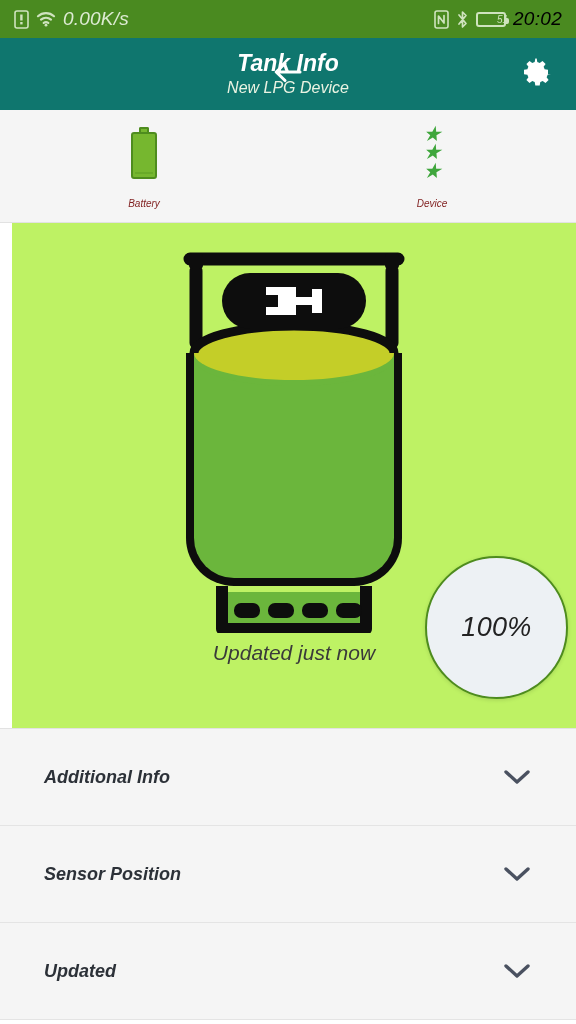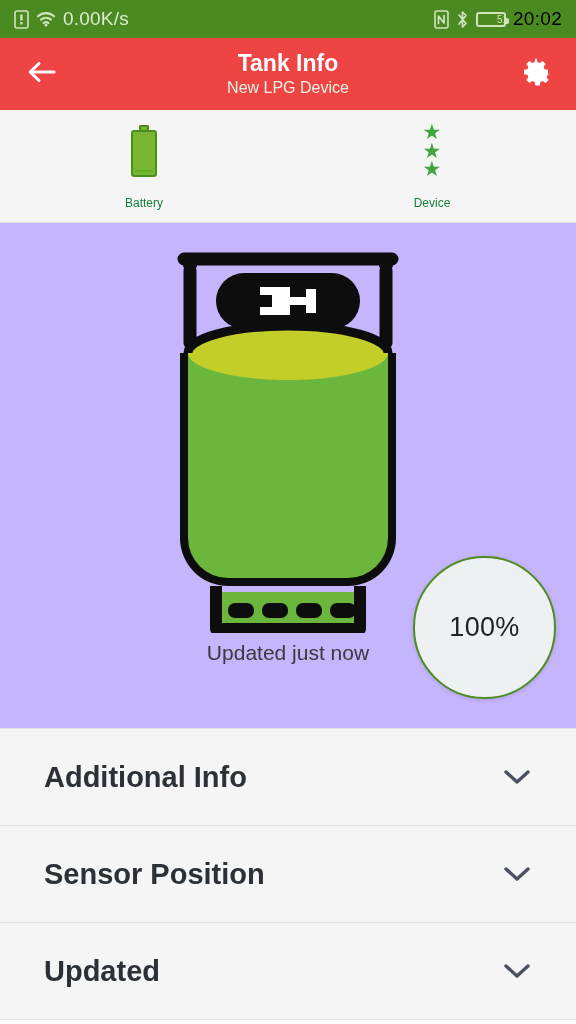--- a/index.html
+++ b/index.html
@@ -2,21 +2,21 @@
 <html><head>
 <meta charset="utf-8">
 <style>
   * { box-sizing: border-box; margin: 0; padding: 0; }
   html, body {
     width: 576px; height: 1024px;
     background: #ffffff;
     font-family: "Liberation Sans", sans-serif;
     overflow: hidden;
   }
-  #app { position: relative; width: 576px; height: 1024px; background:#fff; }
+  #app { position: relative; width: 576px; height: 1024px; background:#fff;font-style:italic; }
 
   
   .statusbar {
     height: 38px; background: #4A8A20;
     display: flex; align-items: center; justify-content: space-between;
     padding: 0 14px;
     color: #E3EFD8;
   }
   .sb-left, .sb-right { display: flex; align-items: center; gap: 7px; }
   .sb-text { font-size: 19px; letter-spacing: .2px; color:#DDEBD2; }
@@ -29,59 +29,60 @@
     position: relative; display:flex; align-items:center; justify-content:center;padding-left:23px;
   }
   .sb-batt::after {
     content:""; position:absolute; right:-5px; top:4px;
     width:3px; height:6px; background:#CFE3BE; border-radius:0 2px 2px 0;
   }
   .sb-batt span { font-size: 10px; color:#CFE3BE; font-family:"Liberation Sans",sans-serif; }
 
   
   .appbar {
-    height: 72px; background: #ef4444;
+    height: 72px; background: #0f766e;
     display: flex; align-items: center; position: relative;
     padding: 0 20px;
+    justify-content: center;
   }
   .appbar-back { width: 44px; height: 44px; display:flex; align-items:center; justify-content:center; cursor:pointer; }
   .appbar-titles {
     position: absolute; left: 0; right: 0; top: 0; bottom: 0;
     display:flex; flex-direction: column; align-items:center; justify-content:center;
     pointer-events:none;
   }
   .appbar-title { color:#fff; font-size: 23px; font-weight: bold; line-height: 1.1; }
   .appbar-sub { color:#EAF3E2; font-size: 16px; margin-top: 3px; }
   .appbar-gear { position:absolute; right: 18px; top:50%; transform: translateY(-50%);
                  width:44px; height:44px; display:flex; align-items:center; justify-content:center; cursor:pointer; }
 
   
   .indicators {
     height: 113px; background:#F5F5F5;
     border-bottom: 1px solid #E2E2E2;
     display:flex; align-items:center;
   }
   .ind { flex:1; display:flex; flex-direction:column; align-items:center; justify-content:center; cursor:pointer; }
   .ind-icon { height: 58px; display:flex; align-items:center; justify-content:center; }
-  .ind-label { font-size: 12px; color:#15803d; margin-top: 16px; }
+  .ind-label { font-size: 10px; color:#7f1d1d; margin-top: 16px; }
 
   
   .batt-glyph { position:relative; width:26px; height:52px; }
   .batt-nub { position:absolute; left:8px; top:0; width:10px; height:6px;
               background:#76B72F; border:2px solid #4E8C1E; border-bottom:none; border-radius:2px 2px 0 0;}
   .batt-body { position:absolute; left:0; top:5px; width:26px; height:47px;
                background:#76B72F; border:2px solid #4E8C1E; border-radius:3px; }
   .batt-body::after { content:""; position:absolute; left:2px; right:2px; bottom:3px; height:2px; background:#5FA224; opacity:.6;}
 
   
   .stars { display:flex; flex-direction:column; align-items:center; gap:0px; }
   .stars .st { font-size: 21px; color:#3FA63C; line-height: 0.88; }
 
   
-  .tank-area { height: 505px; background:#c4b5fd; position:relative; }
+  .tank-area { height: 505px; background:#bef264; position:relative;margin-left:12px; }
   .tank-wrap { position:absolute; left:0; right:0; top: 10px; display:flex; justify-content:center; }
   .updated {
     position:absolute; left:0; right:0; top: 418px; text-align:center;
     font-size: 21px; color:#3A3A3A;
   }
   .pct-circle {
     position:absolute; left: 413px; top: 333px;
     width: 143px; height: 143px; border-radius: 50%;
     background:#EDF1F4; border: 2px solid #4E8C1E;
     display:flex; align-items:center; justify-content:center;
@@ -89,21 +90,21 @@
     cursor:pointer;
   }
   .pct-circle span { font-size: 27px; color:#222; letter-spacing:.3px; }
 
   
   .acc-list { background:#F5F5F5; border-top: 1px solid #E2E2E2; }
   .acc-row {
     height: 97px; display:flex; align-items:center; justify-content:space-between;
     padding: 0 44px 0 44px; border-bottom: 1px solid #E4E4E4; cursor:pointer;
   }
-  .acc-label { font-size: 29px; color:#2C3138; font-weight: bold; }
+  .acc-label { font-size: 18px; color:#2C3138; font-weight: bold; }
   .acc-chev { width:30px; height:30px; display:flex; align-items:center; justify-content:center; }
 </style>
 </head>
 <body>
 
 <div id="app">
 
   <div class="statusbar">
     <div class="sb-left">
       <span class="ic">

